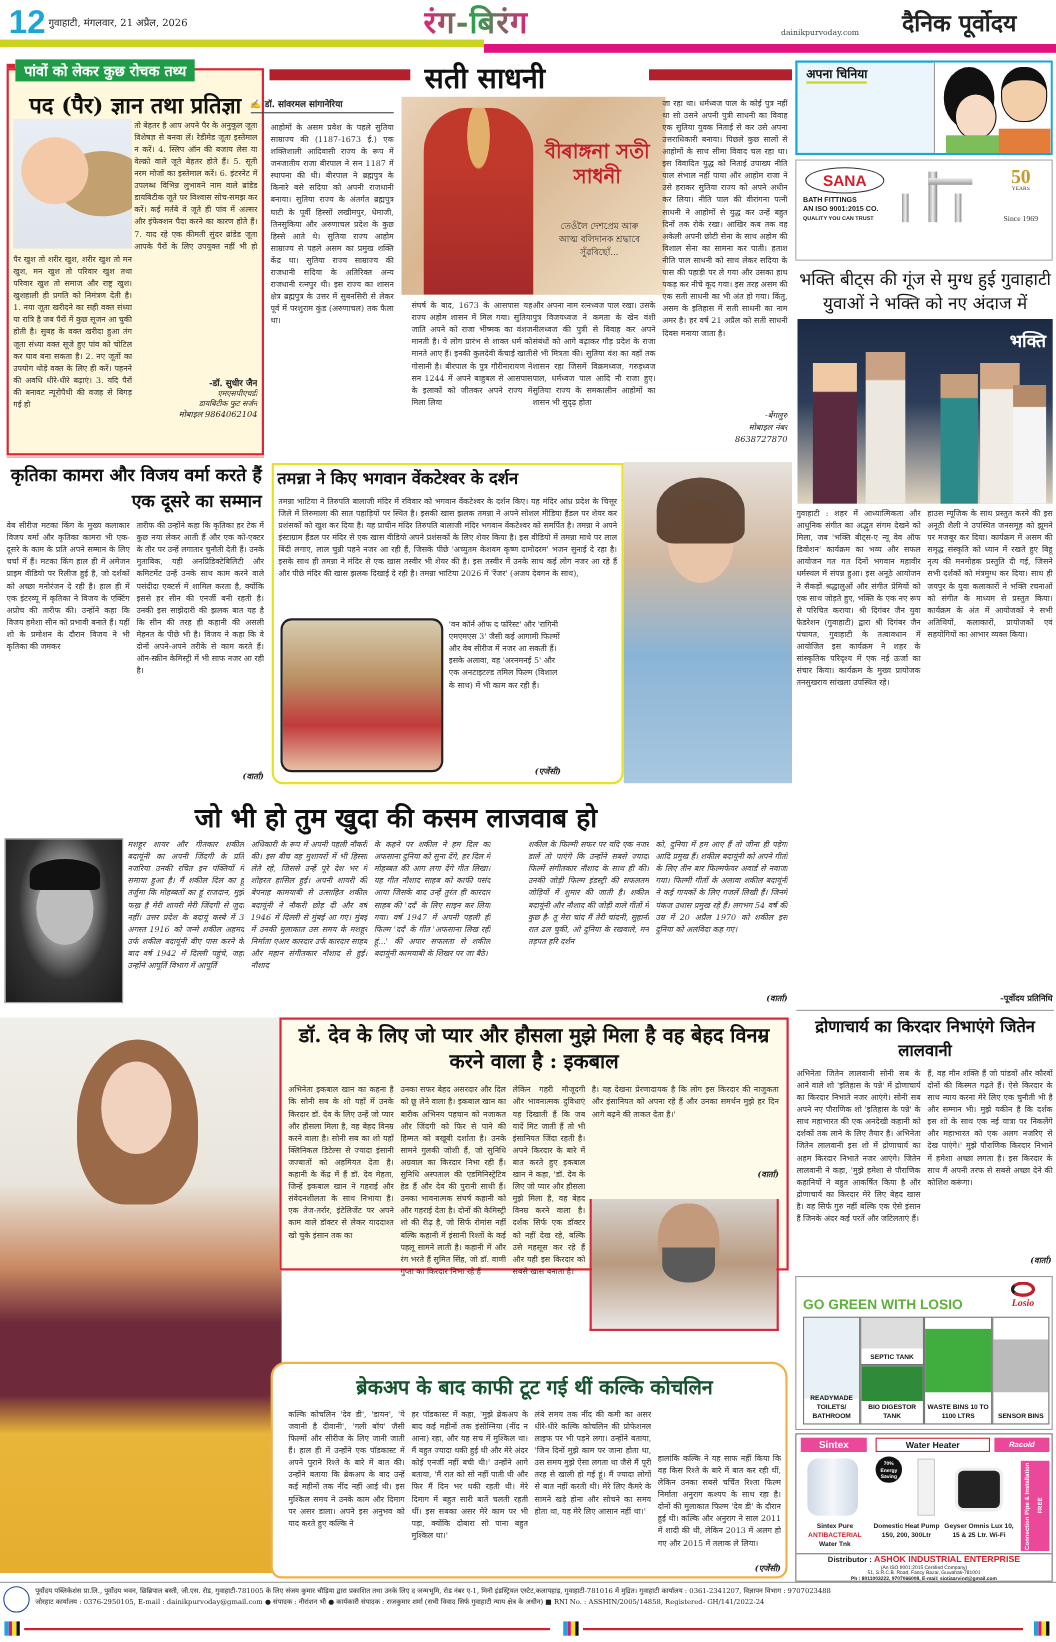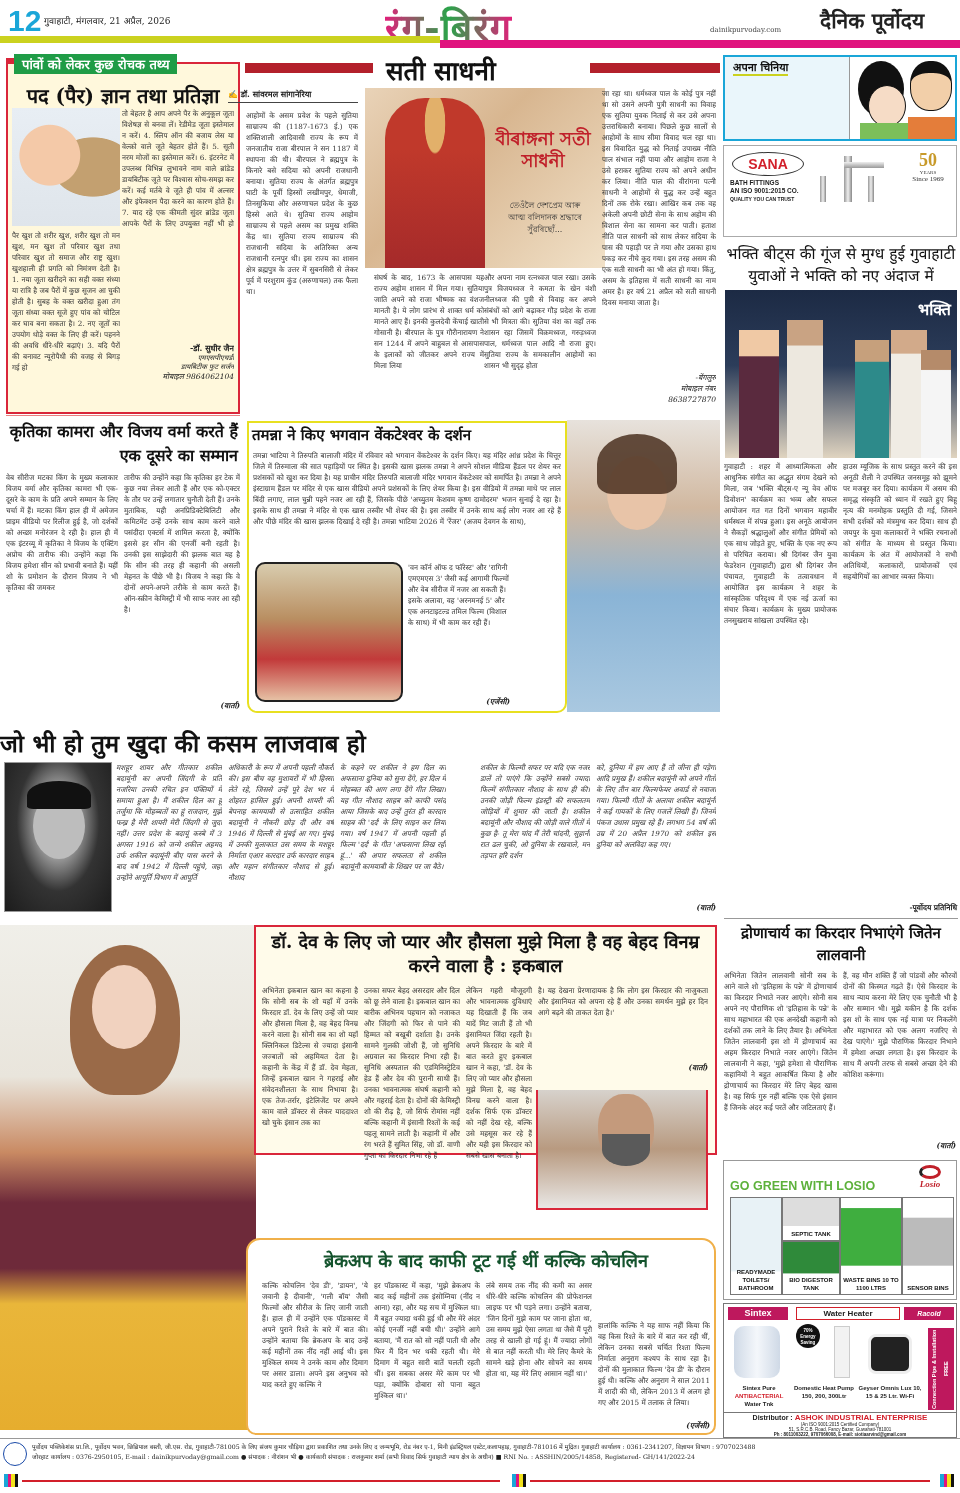--- a/index.html
+++ b/index.html
@@ -5,21 +5,21 @@
   * { box-sizing: border-box; margin: 0; padding: 0; }
   body { width: 960px; height: 1493px; background: #fff; font-family: "DejaVu Sans", sans-serif; color: #222; position: relative; overflow: hidden; }
   .abs { position: absolute; }
   .txt { font-family: "DejaVu Serif", serif; font-size: 7.2px; line-height: 11px; color: #333; text-align: justify; }
   .col { position: absolute; overflow: hidden; }
 
   
   .mast { left: 0; top: 0; width: 960px; height: 52px; }
   .pgnum { left: 8px; top: 4px; font-size: 30px; font-weight: bold; color: #1aa6d8; font-family: "Liberation Sans", sans-serif; }
   .dateline { left: 44px; top: 14px; font-size: 9px; color: #222; font-family: "DejaVu Serif", serif; }
-  .section-title { left: 385px; top: 0px; font-size: 38px; font-weight: bold; font-family: "DejaVu Serif", serif; background: linear-gradient(90deg,#e0207a 0%,#2aa44a 50%,#e0207a 100%); -webkit-background-clip: text; background-clip: text; color: transparent; letter-spacing: 1px; }
+  .section-title { left: 385px; top: 0px; font-size: 28px; font-weight: bold; font-family: "DejaVu Serif", serif; background: linear-gradient(90deg,#e0207a 0%,#2aa44a 50%,#e0207a 100%); -webkit-background-clip: text; background-clip: text; color: transparent; letter-spacing: 1px; }
   .site { left: 710px; top: 26px; font-size: 7px; color: #444; font-family: "DejaVu Serif", serif; }
   .brand { left: 820px; top: 6px; font-size: 21px; font-weight: bold; color: #222; font-family: "DejaVu Serif", serif; }
   .bar-yellow { left: 0; top: 36px; width: 440px; height: 7px; background: #cbd21f; }
   .bar-pink { left: 440px; top: 40px; width: 520px; height: 8px; background: #e0137e; }
 
   
   .feet { left: 6px; top: 62px; width: 234px; height: 352px; border: 2px solid #d9263a; background: #fff8dc; }
   .feet-tag { left: 14px; top: 54px; background: #1f9c46; color: #fff; font-size: 13px; font-weight: bold; padding: 1px 8px; font-family: "DejaVu Serif", serif; }
   .feet-head { left: 10px; top: 82px; width: 226px; font-size: 20px; font-weight: bold; text-align: center; color: #111; font-family: "DejaVu Serif", serif; }
   .shoe-img { left: 12px; top: 108px; width: 108px; height: 118px; background: radial-gradient(circle at 35% 40%, #f4c9a8 0 30%, transparent 31%), radial-gradient(ellipse at 75% 50%, #c3a070 0 35%, transparent 36%), linear-gradient(#e8eef4,#dfe5eb); }
@@ -48,21 +48,21 @@
   
   .krit-head { left: 6px; top: 420px; width: 232px; font-size: 16px; line-height: 24px; font-weight: bold; color:#111; text-align:right; font-family:"DejaVu Serif",serif; }
 
   
   .tam-box { left: 247px; top: 421px; width: 320px; height: 292px; border: 2px solid #e8e020; border-radius: 0 0 10px 10px; background:#fff; }
   .tam-head { left: 252px; top: 424px; font-size: 15px; font-weight: bold; color:#111; font-family:"DejaVu Serif",serif; }
   .tam-photo-small { left: 255px; top: 562px; width: 148px; height: 140px; border-radius: 10px; border: 2px solid #222; background: linear-gradient(180deg,#d8ccae 0%,#b98f62 40%,#c23a3a 70%,#e6c0a4 100%); }
   .tam-photo-big { left: 567px; top: 420px; width: 153px; height: 292px; background: linear-gradient(180deg,#e7e2dc 0%,#d1b8a0 30%,#8ab4d6 60%,#a9c8e0 100%); }
 
   
-  .shakeel-head { left: 0; top: 726px; width: 720px; font-size: 24px; font-weight:bold; color:#111; font-family:"DejaVu Serif",serif; }
+  .shakeel-head { left: 0; top: 726px; width: 720px; text-align:center; font-size: 24px; font-weight:bold; color:#111; font-family:"DejaVu Serif",serif; }
   .shakeel-photo { left: 4px; top: 762px; width: 108px; height: 150px; background: radial-gradient(ellipse at 50% 40%, #9c9c9c 0 28%, #333 55%, #1c1c1c 100%); border: 1px solid #999;}
 
   
   .iqbal-box { left: 254px; top: 925px; width: 463px; height: 230px; border: 2px solid #d9263a; background: #fffbea; }
   .iqbal-head { left: 254px; top: 930px; width: 463px; text-align:center; font-size: 18px; line-height: 24px; font-weight:bold; color:#111; font-family:"DejaVu Serif",serif; }
   .iqbal-photo { left: 536px; top: 1090px; width: 172px; height: 120px; background: linear-gradient(180deg,#d7d2cc 0%,#b89a80 50%,#e9e7e5 100%); border: 2px solid #d9263a; border-top: none; }
 
   
   .kalki-model { left: 0; top: 925px; width: 256px; height: 505px; background: linear-gradient(180deg,#f0efe9 0%,#e9e5dc 30%,#c98a63 45%,#6e2a3a 55%,#6e2a3a 68%,#e9b63a 75%,#e6ad2e 100%); }
   .kalki-box { left: 246px; top: 1238px; width: 470px; height: 197px; border: 2px solid #f0b04a; border-radius: 14px 14px 10px 10px; background: #fff; }
@@ -71,21 +71,21 @@
   
   .drona-head { left: 724px; top: 922px; width: 234px; text-align:center; font-size: 15px; line-height: 22px; font-weight:bold; color:#111; font-family:"DejaVu Serif",serif; }
 
   
   .losio { left: 723px; top: 1160px; width: 234px; height: 140px; border: 1px solid #999; background:#fff; }
   .losio-title { left: 6px; top: 18px; font-size: 12.5px; font-weight: bold; color: #5db13b; font-family:"Liberation Sans",sans-serif; }
   .losio-cell { position:absolute; border: 1px solid #777; font-size: 6px; font-weight:bold; text-align:center; font-family:"Liberation Sans",sans-serif; color:#111; display:flex; align-items:flex-end; justify-content:center; padding-bottom:2px; line-height:8px; }
 
   
   .sintex { left: 723px; top: 1303px; width: 234px; height: 135px; border: 1px solid #777; background:#fff; }
-  .red-tag { background:#be185d; color:#fff; font-weight:bold; font-family:"Liberation Sans",sans-serif; }
+  .red-tag { background:#ec4899; color:#fff; font-weight:bold; font-family:"Liberation Sans",sans-serif; }
 
   
   .footer { left: 0; top: 1440px; width: 960px; height: 53px; }
   .foot-text { left: 32px; top: 2px; width: 920px; font-size: 6.2px; line-height: 10px; color:#222; font-family:"DejaVu Serif",serif; }
   .foot-logo { left: 3px; top: 2px; width: 24px; height: 24px; border-radius: 50%; border: 1.5px solid #1a4aa8; }
   .regbar { height: 2px; background: #d21f2a; position:absolute; top: 1480px; }
   .cmyk { position: absolute; top: 1474px; width: 14px; height: 13px; display:flex; }
   .cmyk span { flex:1; }
 </style>
 </head>
@@ -154,21 +154,21 @@
   </div>
   <div class="abs" style="left:88px;top:10px;width:78px;height:48px;">
     <div class="abs" style="left:32px;top:0;width:8px;height:46px;background:linear-gradient(90deg,#999,#eee,#888)"></div>
     <div class="abs" style="left:32px;top:6px;width:40px;height:6px;background:linear-gradient(#eee,#999)"></div>
     <div class="abs" style="left:8px;top:20px;width:6px;height:26px;background:linear-gradient(90deg,#999,#eee,#888)"></div>
     <div class="abs" style="left:56px;top:20px;width:6px;height:26px;background:linear-gradient(90deg,#999,#eee,#888)"></div>
   </div>
   <div class="abs" style="left:180px;top:4px;width:48px;text-align:center;font-family:'Liberation Serif',serif;">
     <div style="font-size:18px;font-weight:bold;color:#c89a2a;line-height:20px">50</div>
     <div style="font-size:5px;color:#333">YEARS</div>
-    <div style="font-size:7px;color:#333;margin-top:0">Since 1969</div>
+    <div style="font-size:7px;color:#333;margin-top:20px">Since 1969</div>
   </div>
 </div>
 
 <div class="abs bhakti-head">भक्ति बीट्स की गूंज से मुग्ध हुई गुवाहाटी युवाओं ने भक्ति को नए अंदाज में अपनाया</div>
 <div class="abs bhakti-img">
   <div class="abs" style="right:6px;top:8px;font-size:16px;color:#fff;font-weight:bold;font-family:'DejaVu Serif',serif">भक्ति</div>
   <div class="abs" style="left:14px;top:40px;width:40px;height:128px;background:linear-gradient(#f0c9a5 0 20%,#5a2a3e 21%)"></div>
   <div class="abs" style="left:62px;top:30px;width:36px;height:138px;background:linear-gradient(#c9a383 0 18%,#ede8df 19%)"></div>
   <div class="abs" style="left:130px;top:50px;width:34px;height:118px;background:linear-gradient(#c6a07c 0 18%,#2d8a8a 19%)"></div>
   <div class="abs" style="left:166px;top:40px;width:36px;height:128px;background:linear-gradient(#d2aa8a 0 18%,#f0ece4 19%)"></div>

